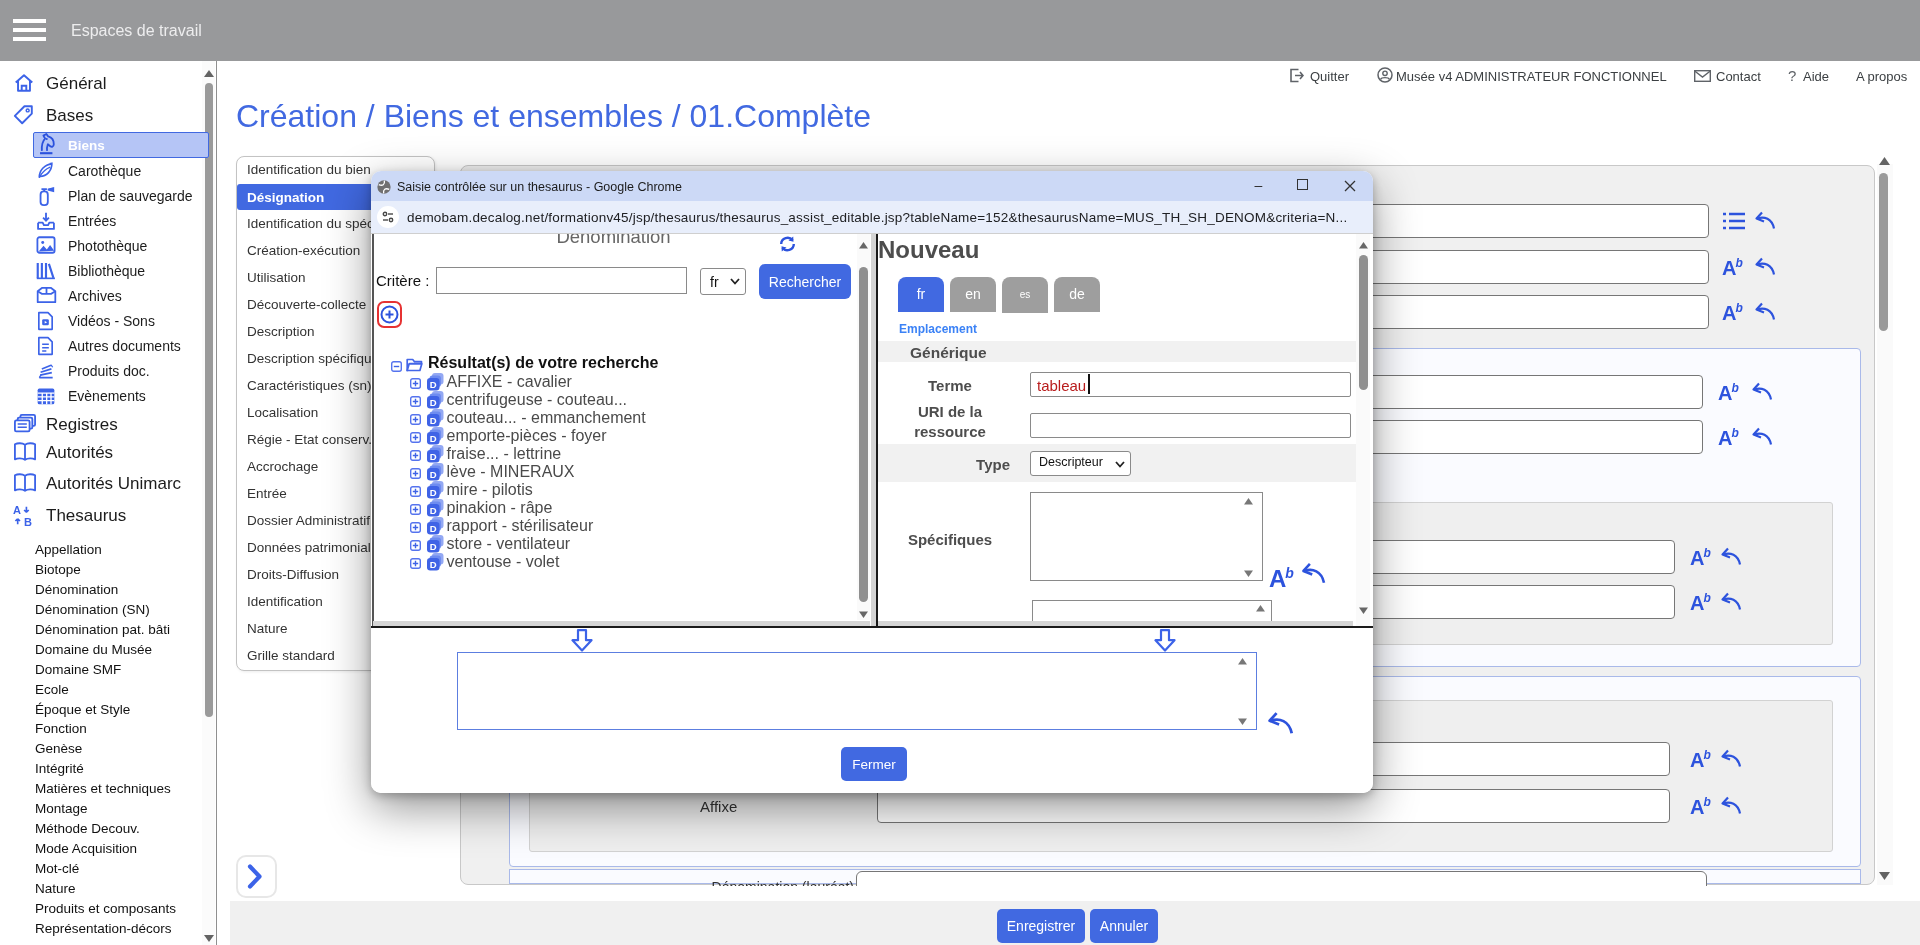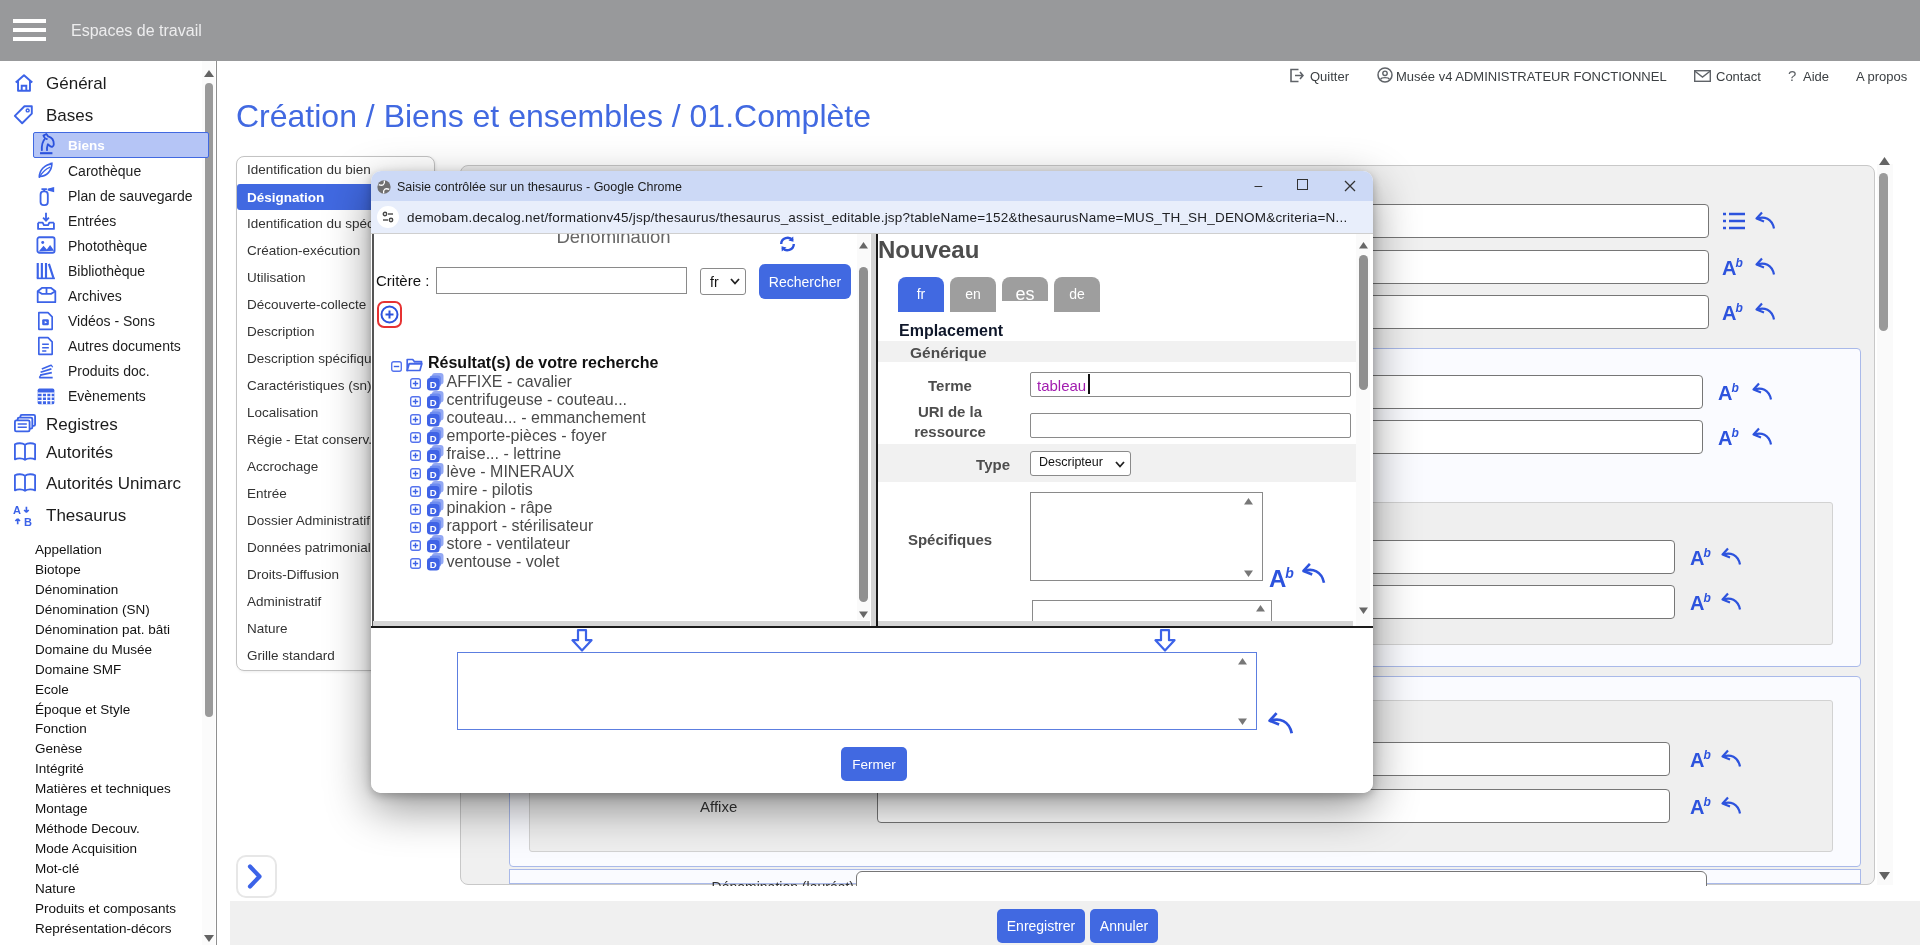--- a/index.html
+++ b/index.html
@@ -185,21 +185,21 @@
 <div class="tab" style="top:324.2px">Description</div>
 <div class="tab" style="top:351.2px">Description spécifique</div>
 <div class="tab" style="top:378.2px">Caractéristiques (sn)</div>
 <div class="tab" style="top:405.2px">Localisation</div>
 <div class="tab" style="top:432.2px">Régie - Etat conserv.</div>
 <div class="tab" style="top:459.2px">Accrochage</div>
 <div class="tab" style="top:486.2px">Entrée</div>
 <div class="tab" style="top:513.2px">Dossier Administratif</div>
 <div class="tab" style="top:540.2px">Données patrimoniales</div>
 <div class="tab" style="top:567.2px">Droits-Diffusion</div>
-<div class="tab" style="top:594.2px">Administratif</div>
+<div class="tab" style="top:594.2px">Identification</div>
 <div class="tab" style="top:621.2px">Nature</div>
 <div class="tab" style="top:648.2px">Grille standard</div>
 
 <div class="a" style="left:460px;top:164.5px;width:1415px;height:720px;background:#f0f0f0;border:1px solid #c8c8c8;border-radius:8px"></div>
 
 <div class="inp" style="left:877px;top:204px;width:832px;height:34px"></div>
 <div class="inp" style="left:877px;top:250px;width:832px;height:34px"></div>
 <div class="inp" style="left:877px;top:295px;width:832px;height:34px"></div>
 <svg class="ic" style="left:1722px;top:211px" width="25" height="20" viewBox="0 0 25 20">
       <path d="M7 3 h16 M7 10 h16 M7 17 h16" stroke="#2d53dd" stroke-width="2.4"></path>
@@ -487,27 +487,27 @@
 
   <div class="a" style="left:507px;top:387.5px;width:475px;height:5.5px;background:#d5d5d5;z-index:3"></div>
 
   <div class="a" style="left:0;top:393px;width:1002px;height:2.3px;background:#1a1a1a;z-index:3"></div>
 
   <div class="a" style="left:506.5px;top:108px;width:478px;height:21px;background:#f1f1f1"></div>
   <div class="a" style="left:506.5px;top:211px;width:478px;height:38px;background:#f1f1f1"></div>
   <div class="a" style="left:507px;top:3px;font-size:24px;font-weight:700;color:#4d4d4d">Nouveau</div>
   <div class="a" style="left:527px;top:44px;width:46px;height:35px;background:#4169e1;border-radius:8px 8px 0 0;color:#fff;font-size:14px;text-align:center;line-height:35px">fr</div>
   <div class="a" style="left:579px;top:44px;width:46px;height:35px;background:#9e9e9e;border-radius:8px 8px 0 0;color:#fff;font-size:14px;text-align:center;line-height:35px">en</div>
-  <div class="a" style="left:631px;top:44px;width:46px;height:24px;background:#9e9e9e;border-radius:8px 8px 0 0;color:#fff;font-size:18px;text-align:center;line-height:35px">es</div>
+  <div class="a" style="left:631px;top:44px;width:46px;height:36px;background:#9e9e9e;border-radius:8px 8px 0 0;color:#fff;font-size:10px;text-align:center;line-height:35px">es</div>
   <div class="a" style="left:683px;top:44px;width:46px;height:35px;background:#9e9e9e;border-radius:8px 8px 0 0;color:#fff;font-size:14px;text-align:center;line-height:35px">de</div>
-  <div class="a" style="left:528px;top:89px;font-size:16px;font-weight:700;color:#0f172a">Emplacement</div>
+  <div class="a" style="left:528px;top:89px;font-size:12px;font-weight:700;color:#3b82f6">Emplacement</div>
   <div class="a" style="left:539px;top:110.5px;font-size:15.5px;font-weight:700;color:#4d4d4d">Générique</div>
   <div class="a" style="left:519px;top:144px;width:120px;text-align:center;font-size:15px;font-weight:700;color:#4d4d4d">Terme</div>
   <div class="a" style="left:659px;top:139px;width:321px;height:25px;background:#fff;border:1px solid #8a8a8a;border-radius:2px"></div>
-  <div class="a" style="left:666px;top:144px;font-size:15px;color:#a21caf">tableau</div>
+  <div class="a" style="left:666px;top:144px;font-size:15px;color:#b91c1c">tableau</div>
   <div class="a" style="left:717px;top:141px;width:1.5px;height:20px;background:#111"></div>
   <div class="a" style="left:519px;top:169px;width:120px;text-align:center;font-size:15px;font-weight:700;color:#4d4d4d;line-height:20px">URI de la<br>ressource</div>
   <div class="a" style="left:659px;top:180px;width:321px;height:25px;background:#fff;border:1px solid #8a8a8a;border-radius:2px"></div>
   <div class="a" style="left:519px;top:223px;width:120px;text-align:right;font-size:15px;font-weight:700;color:#4d4d4d">Type</div>
   <div class="a" style="left:659px;top:218px;width:101px;height:25px;background:#fff;border:1px solid #8a8a8a;border-radius:3px"></div>
   <div class="a" style="left:668px;top:222px;font-size:12.5px;color:#111">Descripteur</div>
   <svg class="ic" style="left:744px;top:228px" width="10" height="7">
         <path d="M1 1 L5 5.5 L9 1" fill="none" stroke="#222" stroke-width="1.8"></path>
       </svg>
   <div class="a" style="left:519px;top:298px;width:120px;text-align:center;font-size:15px;font-weight:700;color:#4d4d4d">Spécifiques</div>

